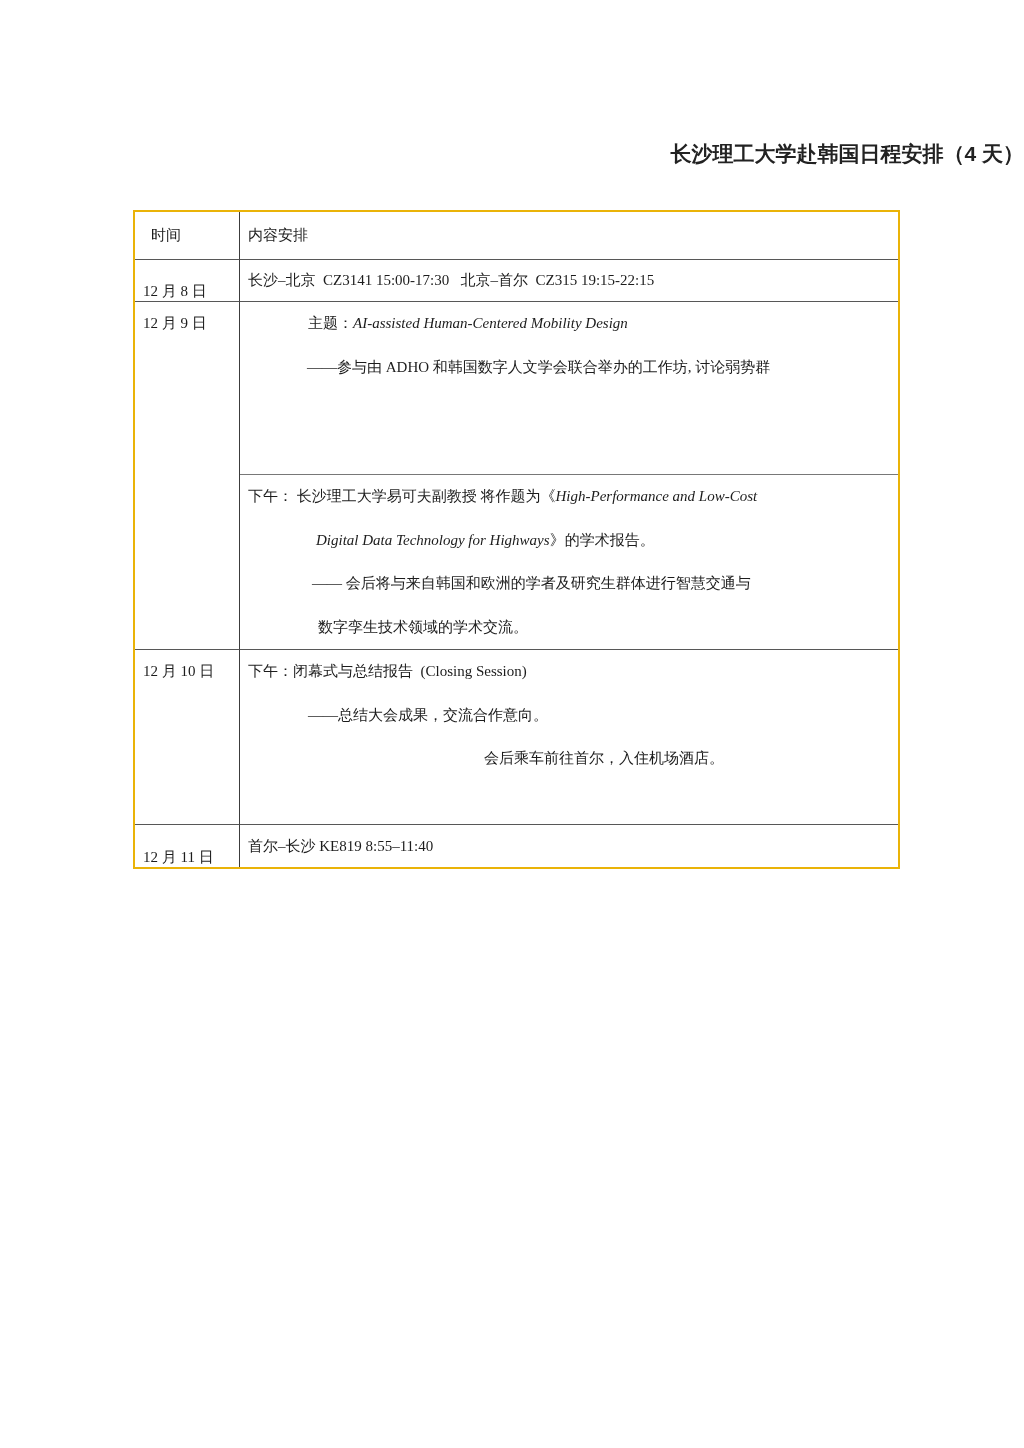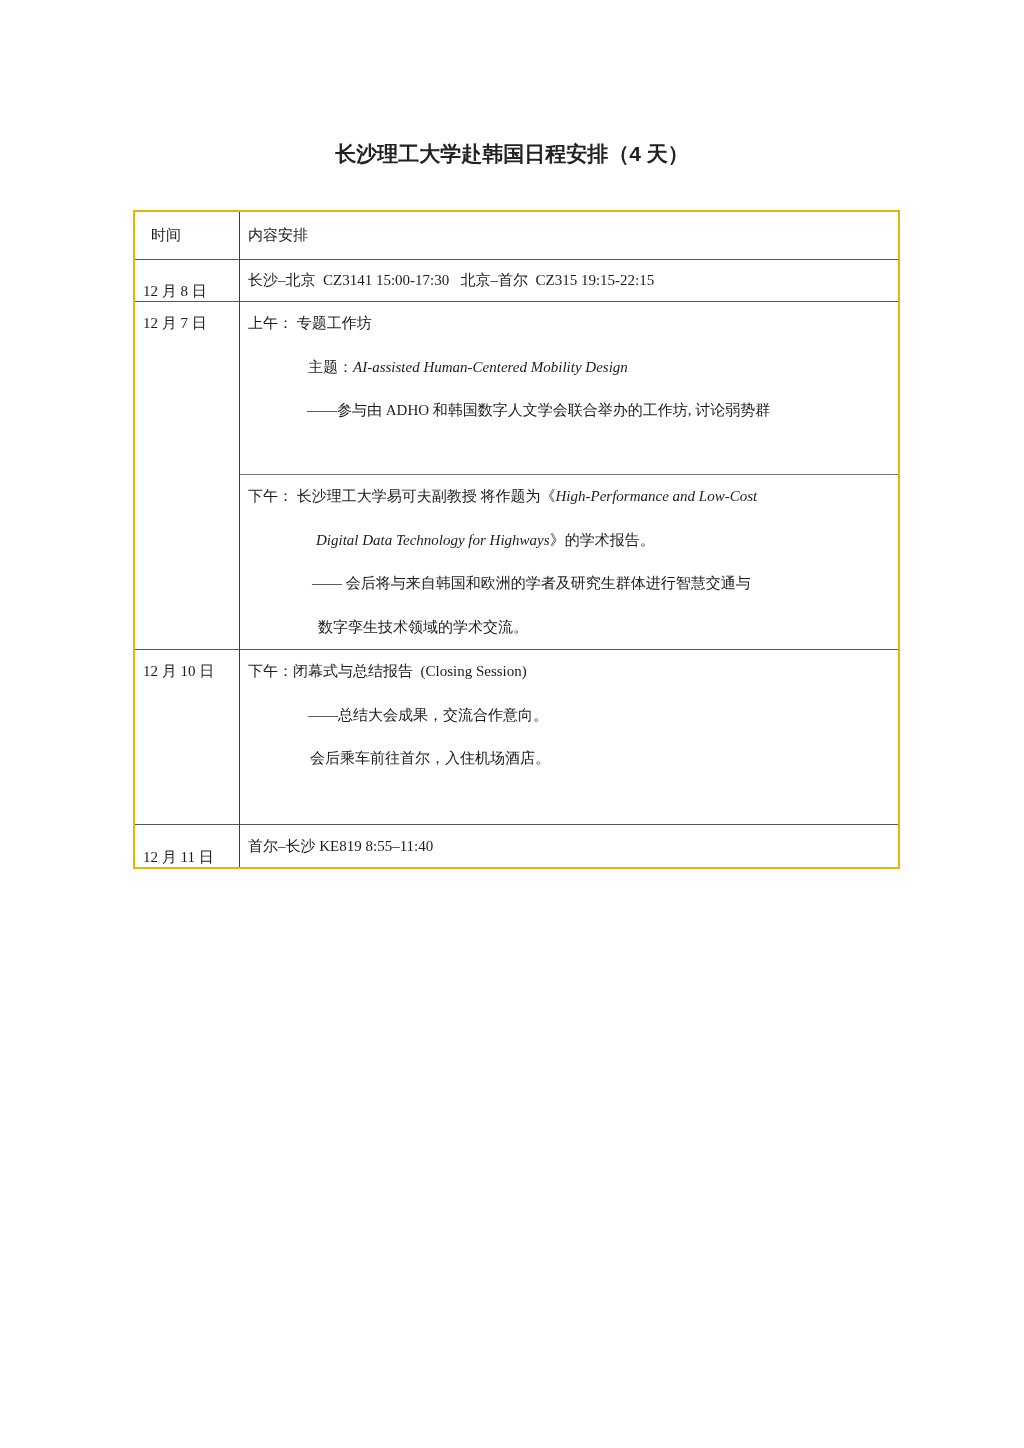--- a/index.html
+++ b/index.html
@@ -9,21 +9,21 @@
   }
   body {
     width: 1024px;
     height: 1448px;
     font-family: "Liberation Serif", "DejaVu Serif", serif;
     color: #1c1c1c;
     overflow: hidden;
   }
   .doc-title {
     margin: 142px 0 0 0;
-    text-align: center;
+    text-align: right;
     font-family: "Liberation Sans", "DejaVu Sans", sans-serif;
     font-weight: 700;
     font-size: 21px;
     line-height: 24px;
     color: #222222;
   }
   .tbl {
     margin: 44px 0 0 133px;
     width: 763px;
     border: 2px solid #eab308;
@@ -73,40 +73,39 @@
     </div>
 
   <div class="cell date-cell rowsep r0">
         <span class="line">12 月 8 日</span>
       </div>
       <div class="cell content-cell rowsep r0">
         <div class="section sec-0">
           <div class="line" style="padding-left: 8px;"><span class="seg">长沙–北京  CZ3141 15:00-17:30   北京–首尔  CZ315 19:15-22:15</span></div>
         </div>
       </div>
-      <div class="cell date-cell rowsep r1"><span class="line">12 月 7 日</span></div>
+      <div class="cell date-cell rowsep r1"><span class="line">12 月 9 日</span></div>
       <div class="cell content-cell rowsep r1">
         <div class="section sec-0">
-          <div class="line" style="padding-left: 8px;"><span class="seg">上午： 专题工作坊</span></div>
           <div class="line" style="padding-left: 68px;"><span class="seg">主题：</span><span class="seg it">AI-assisted Human-Centered Mobility Design</span></div>
           <div class="line" style="padding-left: 67px;"><span class="seg">——参与由 ADHO 和韩国数字人文学会联合举办的工作坊, 讨论弱势群</span></div>
         </div>
         <div class="section sec-1">
           <div class="line" style="padding-left: 8px;"><span class="seg">下午： 长沙理工大学易可夫副教授 将作题为《</span><span class="seg it">High-Performance and Low-Cost</span></div>
           <div class="line" style="padding-left: 76px;"><span class="seg it">Digital Data Technology for Highways</span><span class="seg">》的学术报告。</span></div>
           <div class="line" style="padding-left: 72px;"><span class="seg">—— 会后将与来自韩国和欧洲的学者及研究生群体进行智慧交通与</span></div>
           <div class="line" style="padding-left: 78px;"><span class="seg">数字孪生技术领域的学术交流。</span></div>
         </div>
       </div>
       <div class="cell date-cell rowsep r2"><span class="line">12 月 10 日</span></div>
       <div class="cell content-cell rowsep r2">
         <div class="section sec-1">
           <div class="line" style="padding-left: 8px;"><span class="seg">下午：闭幕式与总结报告  (Closing Session)</span></div>
           <div class="line" style="padding-left: 68px;"><span class="seg">——总结大会成果，交流合作意向。</span></div>
-          <div class="line" style="padding-left: 70px;"><span class="seg">会后乘车前往首尔，入住机场酒店。</span></div>
+          <div class="line" style="padding-left: 70px; text-align: center;"><span class="seg">会后乘车前往首尔，入住机场酒店。</span></div>
         </div>
       </div>
       <div class="cell date-cell rowsep r3">
         <span class="line">12 月 11 日</span>
       </div>
       <div class="cell content-cell rowsep r3">
         <div class="section sec-0">
           <div class="line" style="padding-left: 8px;"><span class="seg">首尔–长沙 KE819 8:55–11:40</span></div>
         </div>
       </div>

